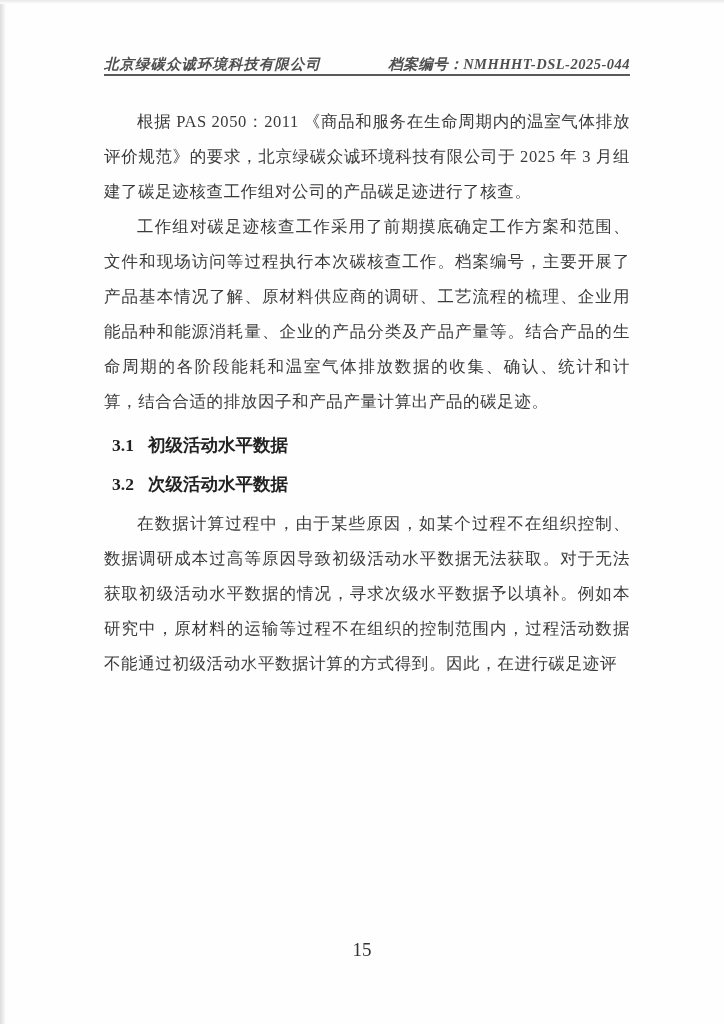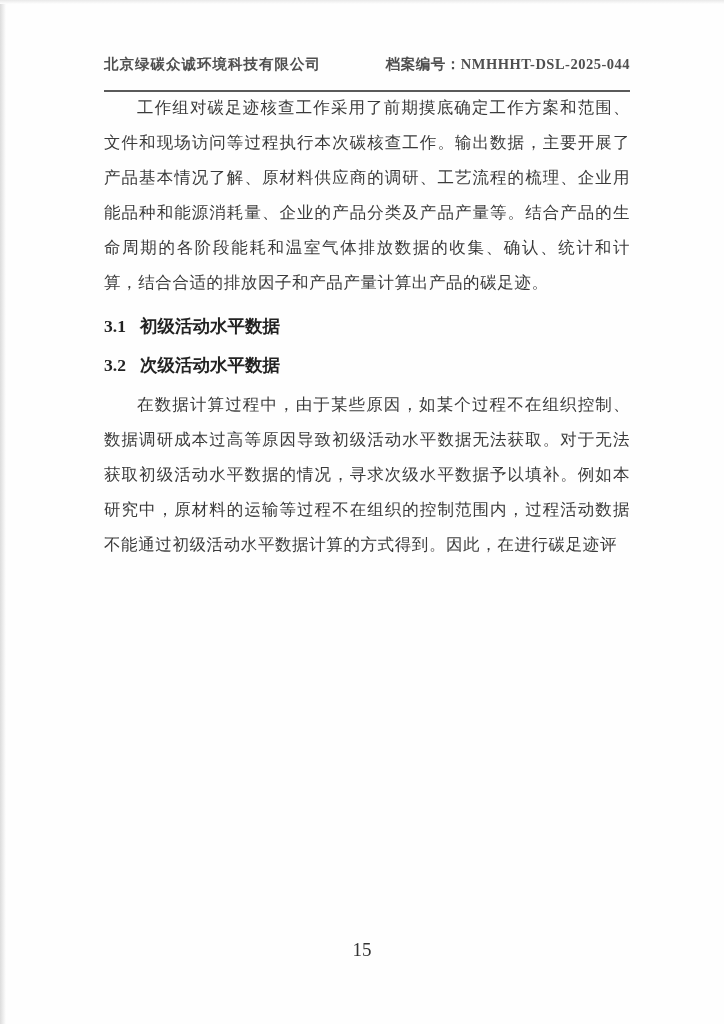--- a/index.html
+++ b/index.html
@@ -29,47 +29,48 @@
     background: linear-gradient(to bottom, #e9e9e9, #fefefe);
   }
   .doc-header {
     position: absolute;
     top: 48px;
     left: 104px;
     right: 94px;
     display: flex;
     justify-content: space-between;
     align-items: baseline;
-    padding-bottom: 16px;
+    padding-bottom: 0;
     border-bottom: 2px solid #5a5a5a;
     font-size: 14.5px;
     font-weight: bold;
     color: #4f4f4f;
     letter-spacing: 1px;
+    font-style: italic;
   }
   .doc-header .file-no {
     letter-spacing: 0.5px;
     margin-top: 7px;
   }
   .doc-body {
     position: absolute;
     top: 90px;
     left: 104px;
     right: 94px;
   }
   h1.sec {
     margin: 12px 0 0 0;
     font-size: 20px;
     line-height: 26px;
     font-weight: bold;
     color: #222222;
   }
   h1.sec .num { margin-right: 17px; }
   h2.sec {
-    margin: 13px 0 0 0;
+    margin: 13px 0 0 8px;
     font-size: 17.5px;
     line-height: 26px;
     font-weight: bold;
     color: #222222;
   }
   h2.sec .num { margin-right: 14px; }
   p.para {
     margin: 9px 0 0 0;
     font-size: 16.5px;
     line-height: 35px;
@@ -98,21 +99,22 @@
   <div class="scan-edge-left"></div>
   <div class="scan-edge-top"></div>
 
   <div class="doc-header">
     <span>北京绿碳众诚环境科技有限公司</span>
     <span class="file-no"><span>档案编号：</span><span>NMHHHT-DSL-2025-044</span></span>
   </div>
 
   <div class="doc-body">
 
-    <p class="para cont">工作组对碳足迹核查工作采用了前期摸底确定工作方案和范围、文件和现场访问等过程执行本次碳核查工作。输出数据，主要开展了产品基本情况了解、原材料供应商的调研、工艺流程的梳理、企业用能品种和能源消耗量、企业的产品分类及产品产量等。结合产品的生命周期的各阶段能耗和温室气体排放数据的收集、确认、统计和计算，结合合适的排放因子和产品产量计算出产品的碳足迹。</p>
+    <p class="para first">根据 PAS 2050：2011 《商品和服务在生命周期内的温室气体排放评价规范》的要求，北京绿碳众诚环境科技有限公司于 2025 年 3 月组建了碳足迹核查工作组对公司的产品碳足迹进行了核查。</p>
+    <p class="para cont">工作组对碳足迹核查工作采用了前期摸底确定工作方案和范围、文件和现场访问等过程执行本次碳核查工作。档案编号，主要开展了产品基本情况了解、原材料供应商的调研、工艺流程的梳理、企业用能品种和能源消耗量、企业的产品分类及产品产量等。结合产品的生命周期的各阶段能耗和温室气体排放数据的收集、确认、统计和计算，结合合适的排放因子和产品产量计算出产品的碳足迹。</p>
 
     <h2 class="sec">
       <span class="num">3.1</span><span>初级活动水平数据</span>
     </h2>
 
     <h2 class="sec">
       <span class="num">3.2</span><span>次级活动水平数据</span>
     </h2>
     <p class="para">在数据计算过程中，由于某些原因，如某个过程不在组织控制、数据调研成本过高等原因导致初级活动水平数据无法获取。对于无法获取初级活动水平数据的情况，寻求次级水平数据予以填补。例如本研究中，原材料的运输等过程不在组织的控制范围内，过程活动数据不能通过初级活动水平数据计算的方式得到。因此，在进行碳足迹评</p>
 

